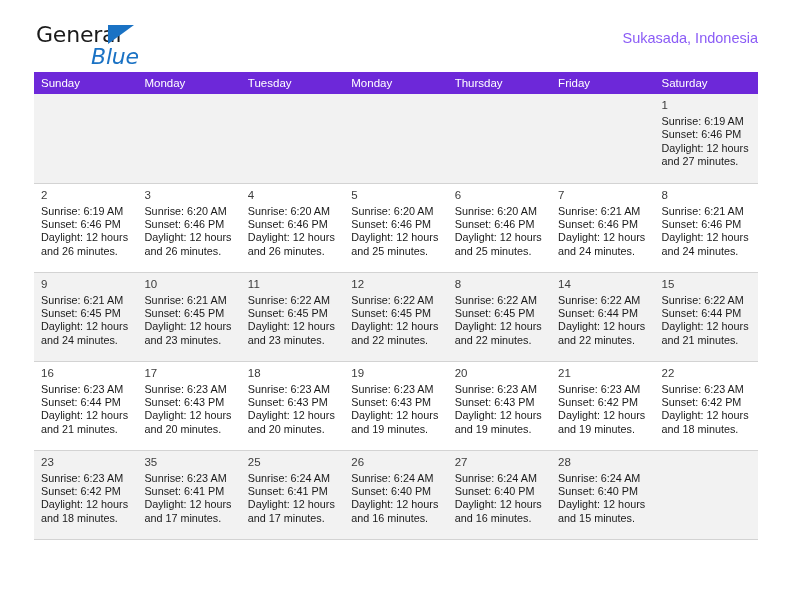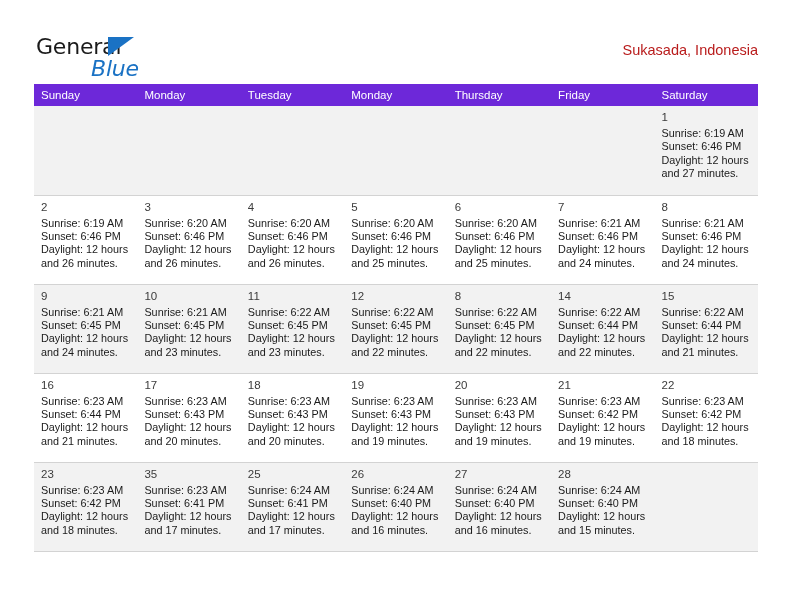--- a/index.html
+++ b/index.html
@@ -12,21 +12,21 @@
     height: 612px;
     font-family: "Liberation Sans", sans-serif;
     color: #000000;
     overflow: hidden;
   }
   .page {
     position: relative;
     width: 792px;
     height: 469px;
     box-sizing: border-box;
-    padding: 12px 34px;
+    padding: 0 34px;
   }
 
   
   .header {
     display: flex;
     align-items: flex-start;
     justify-content: space-between;
     height: 72px;
     padding-top: 22px;
     box-sizing: border-box;
@@ -74,21 +74,21 @@
   .cal-title {
     font-size: 27px;
     font-weight: 400;
     color: #1a1a1a;
     line-height: 34px;
     font-family: "Liberation Sans", sans-serif;
   }
   .cal-subtitle {
     font-size: 14.5px;
     font-weight: 400;
-    color: #b91c1c;
+    color: #8b5cf6;
     line-height: 20px;
     margin-top: 6px;
     font-family: "Liberation Sans", sans-serif;
   }
 
   
   .calendar {
     width: 724px;
     border-collapse: collapse;
     table-layout: fixed;

